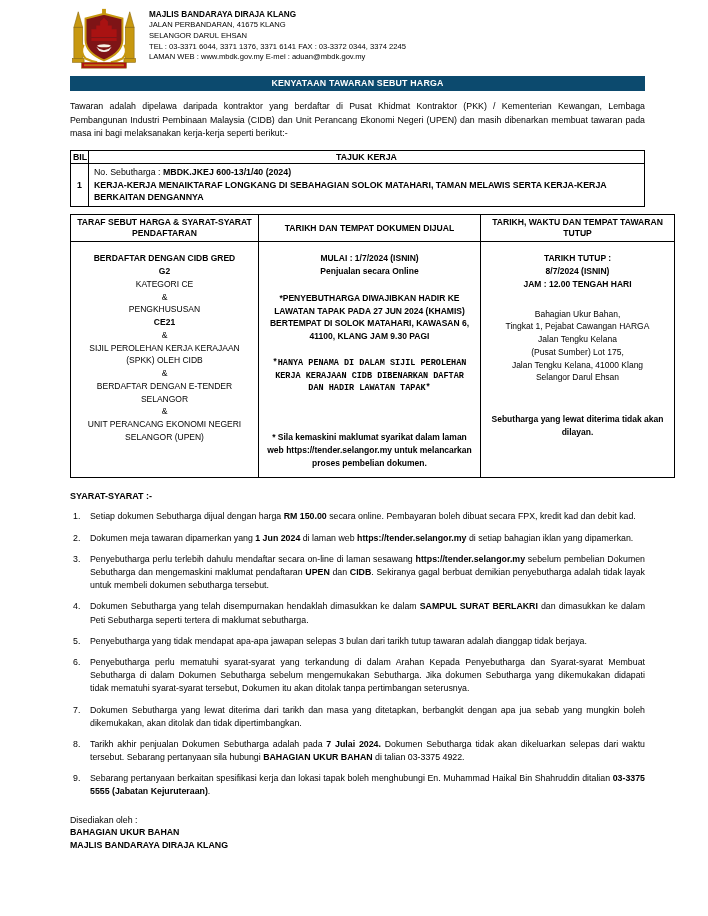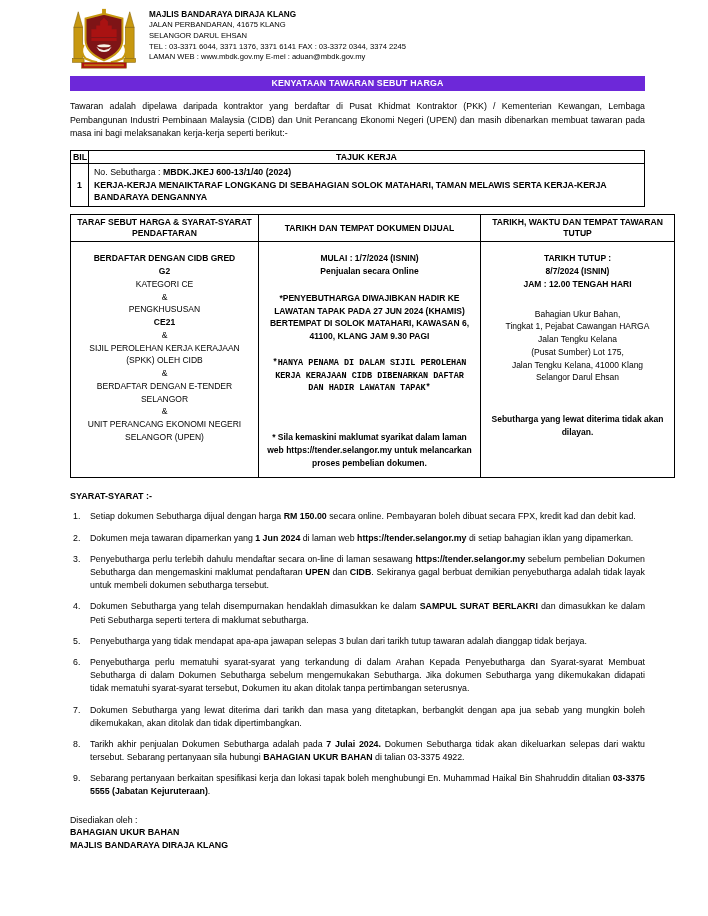--- a/index.html
+++ b/index.html
@@ -12,21 +12,21 @@
   .page { padding: 7px 63px 0 70px; }
 
   
   .header { display: flex; align-items: flex-start; gap: 11px; }
   .logo { flex: 0 0 auto; width: 68px; height: 64px; }
   .header-text { font-size: 7.6px; line-height: 1.4; padding-top: 2px; }
   .org-name { font-weight: bold; font-size: 8.2px; }
 
   
   .banner {
-    margin-top: 5px; background: #6d28d9; color: #fff;
+    margin-top: 5px; background: #0c4a6e; color: #fff;
     text-align: center; font-weight: bold; font-size: 8.8px;
     padding: 2px 0 3px 0; letter-spacing: .2px;
   }
 
   
   .intro {
     margin-top: 9px; font-size: 8.8px; line-height: 1.55;
     text-align: justify;
   }
 
@@ -122,21 +122,21 @@
   <table class="job-table">
     <tbody>
         <tr>
       <th class="bil-col">BIL</th>
       <th>TAJUK KERJA</th>
     </tr>
     <tr>
       <td class="bil-cell">1</td>
       <td>
         <div><span>No. Sebutharga : </span><span class="b">MBDK.JKEJ 600-13/1/40 (2024)</span></div>
-        <div class="job-title">KERJA-KERJA MENAIKTARAF LONGKANG DI SEBAHAGIAN SOLOK MATAHARI, TAMAN MELAWIS SERTA KERJA-KERJA BANDARAYA DENGANNYA</div>
+        <div class="job-title">KERJA-KERJA MENAIKTARAF LONGKANG DI SEBAHAGIAN SOLOK MATAHARI, TAMAN MELAWIS SERTA KERJA-KERJA BERKAITAN DENGANNYA</div>
       </td>
     </tr>
   </tbody>
     </table>
 
   <table class="detail-table">
     <tbody>
         <tr>
       <th class="c1">TARAF SEBUT HARGA &amp; SYARAT-SYARAT PENDAFTARAN</th>
       <th class="c2">TARIKH DAN TEMPAT DOKUMEN DIJUAL</th>

